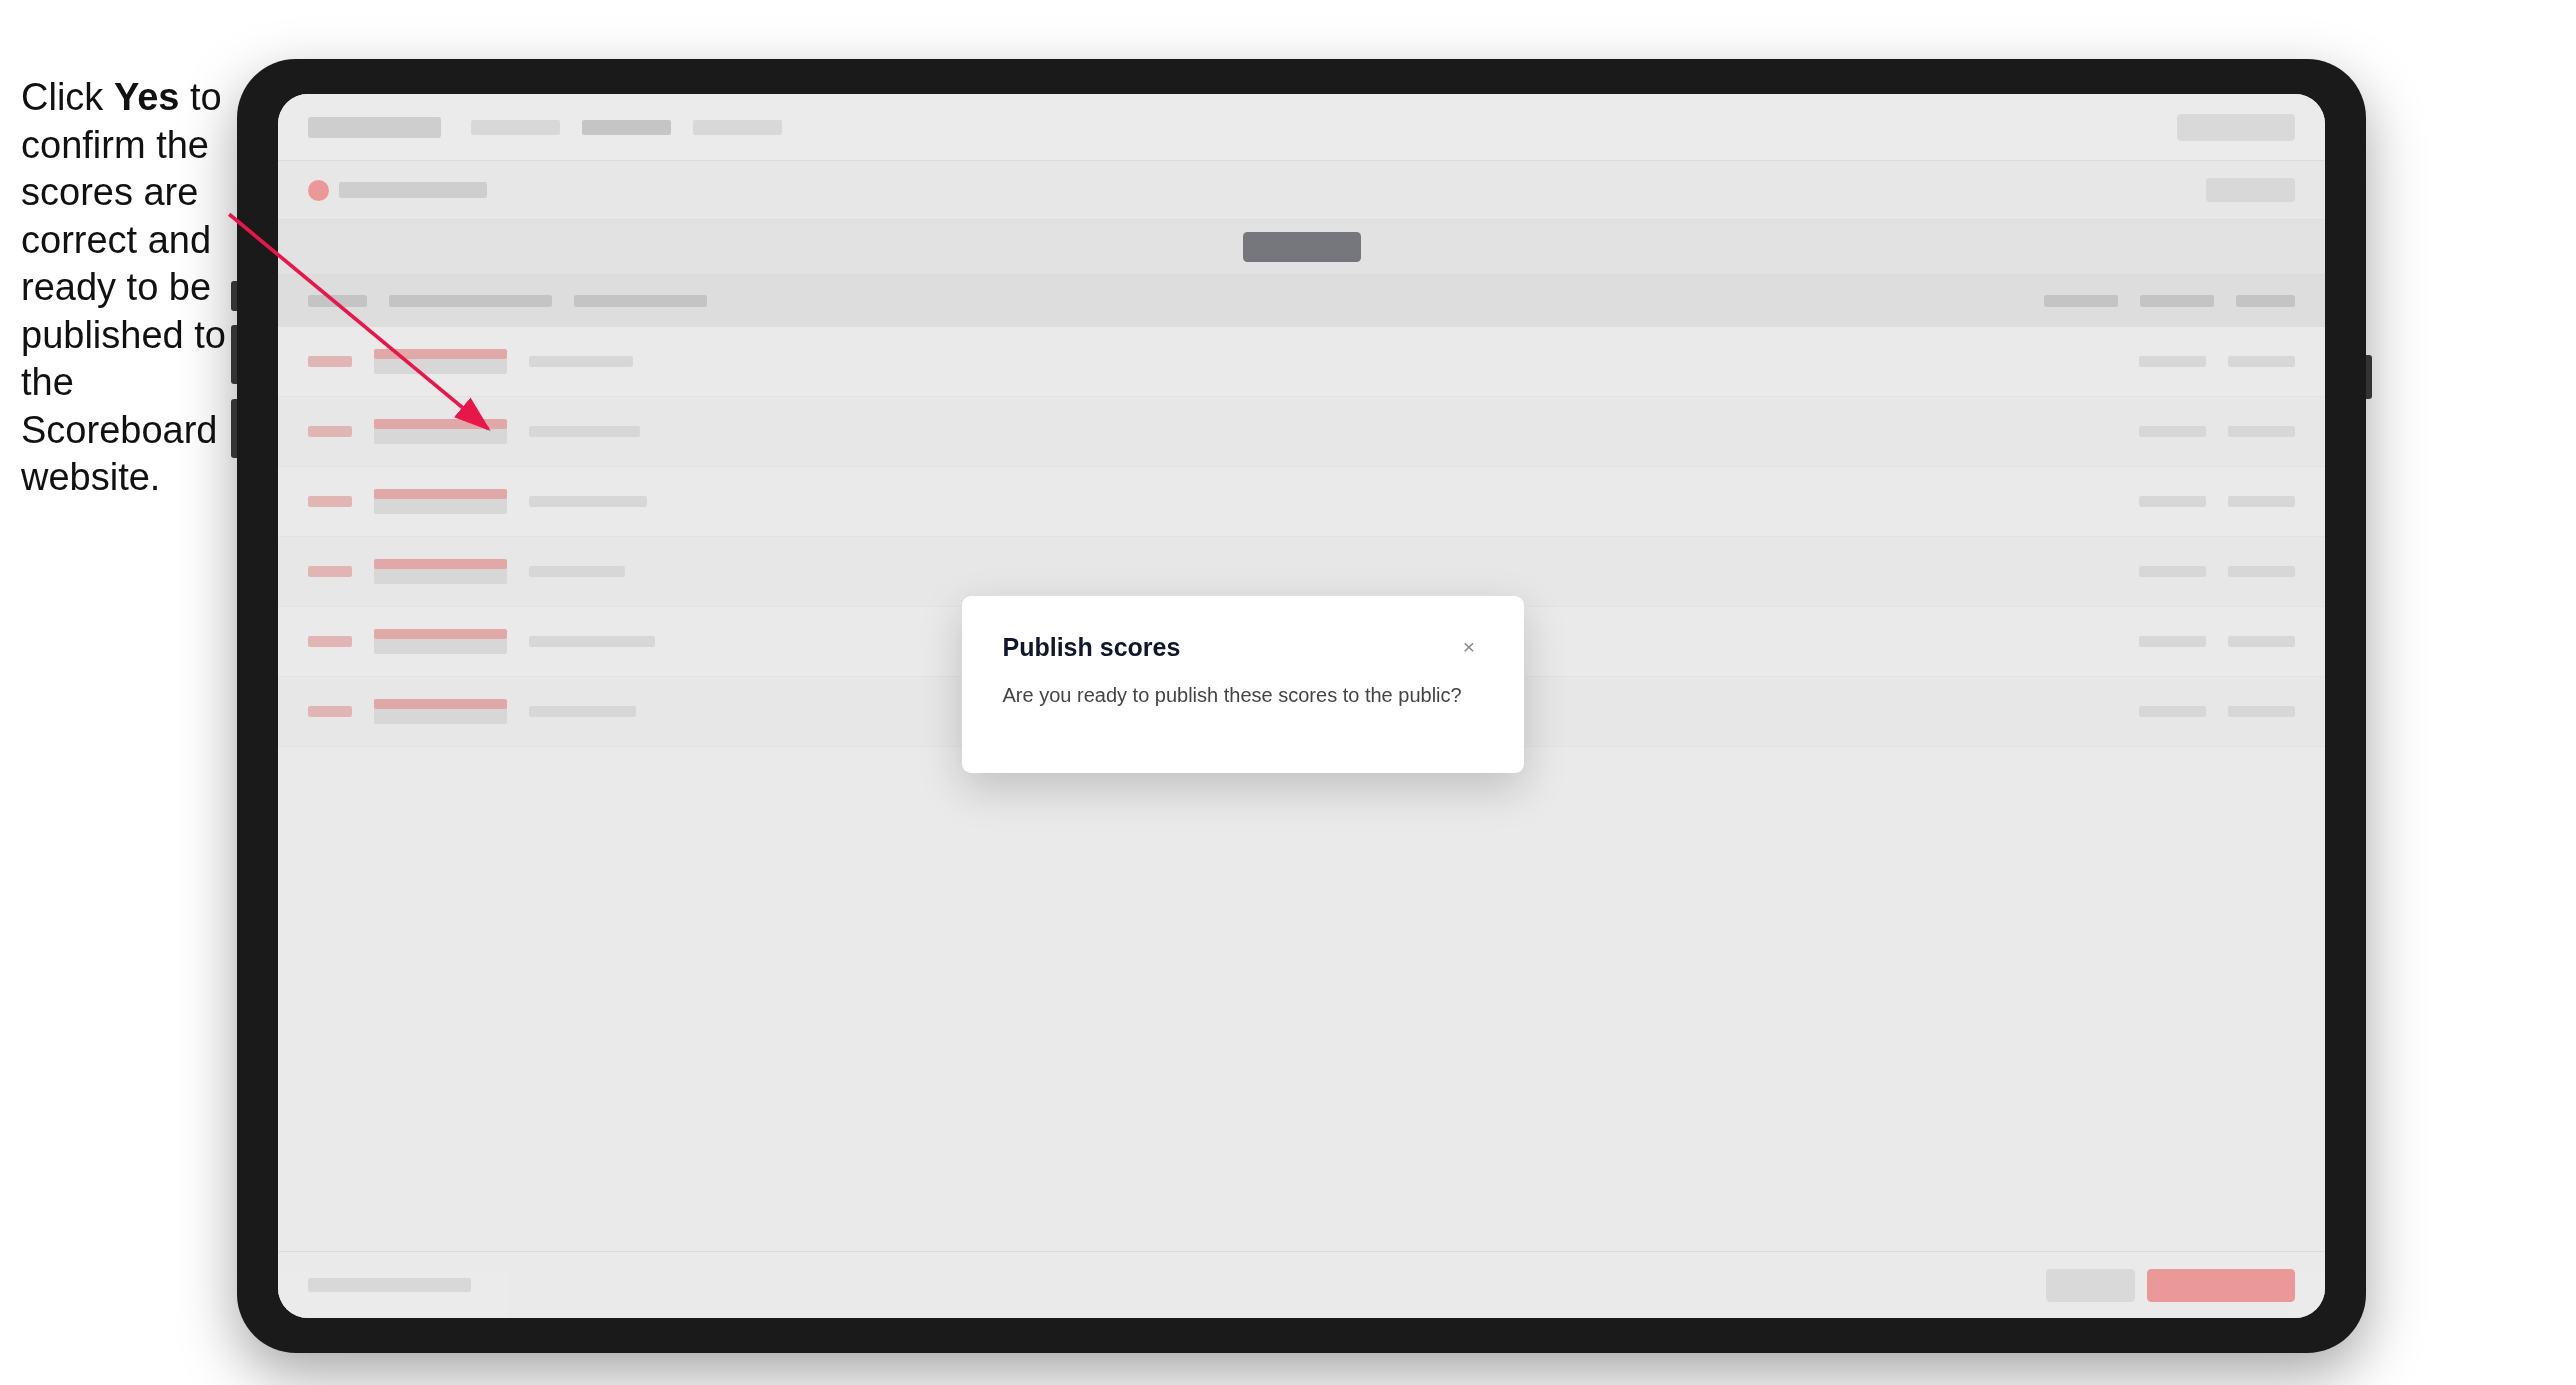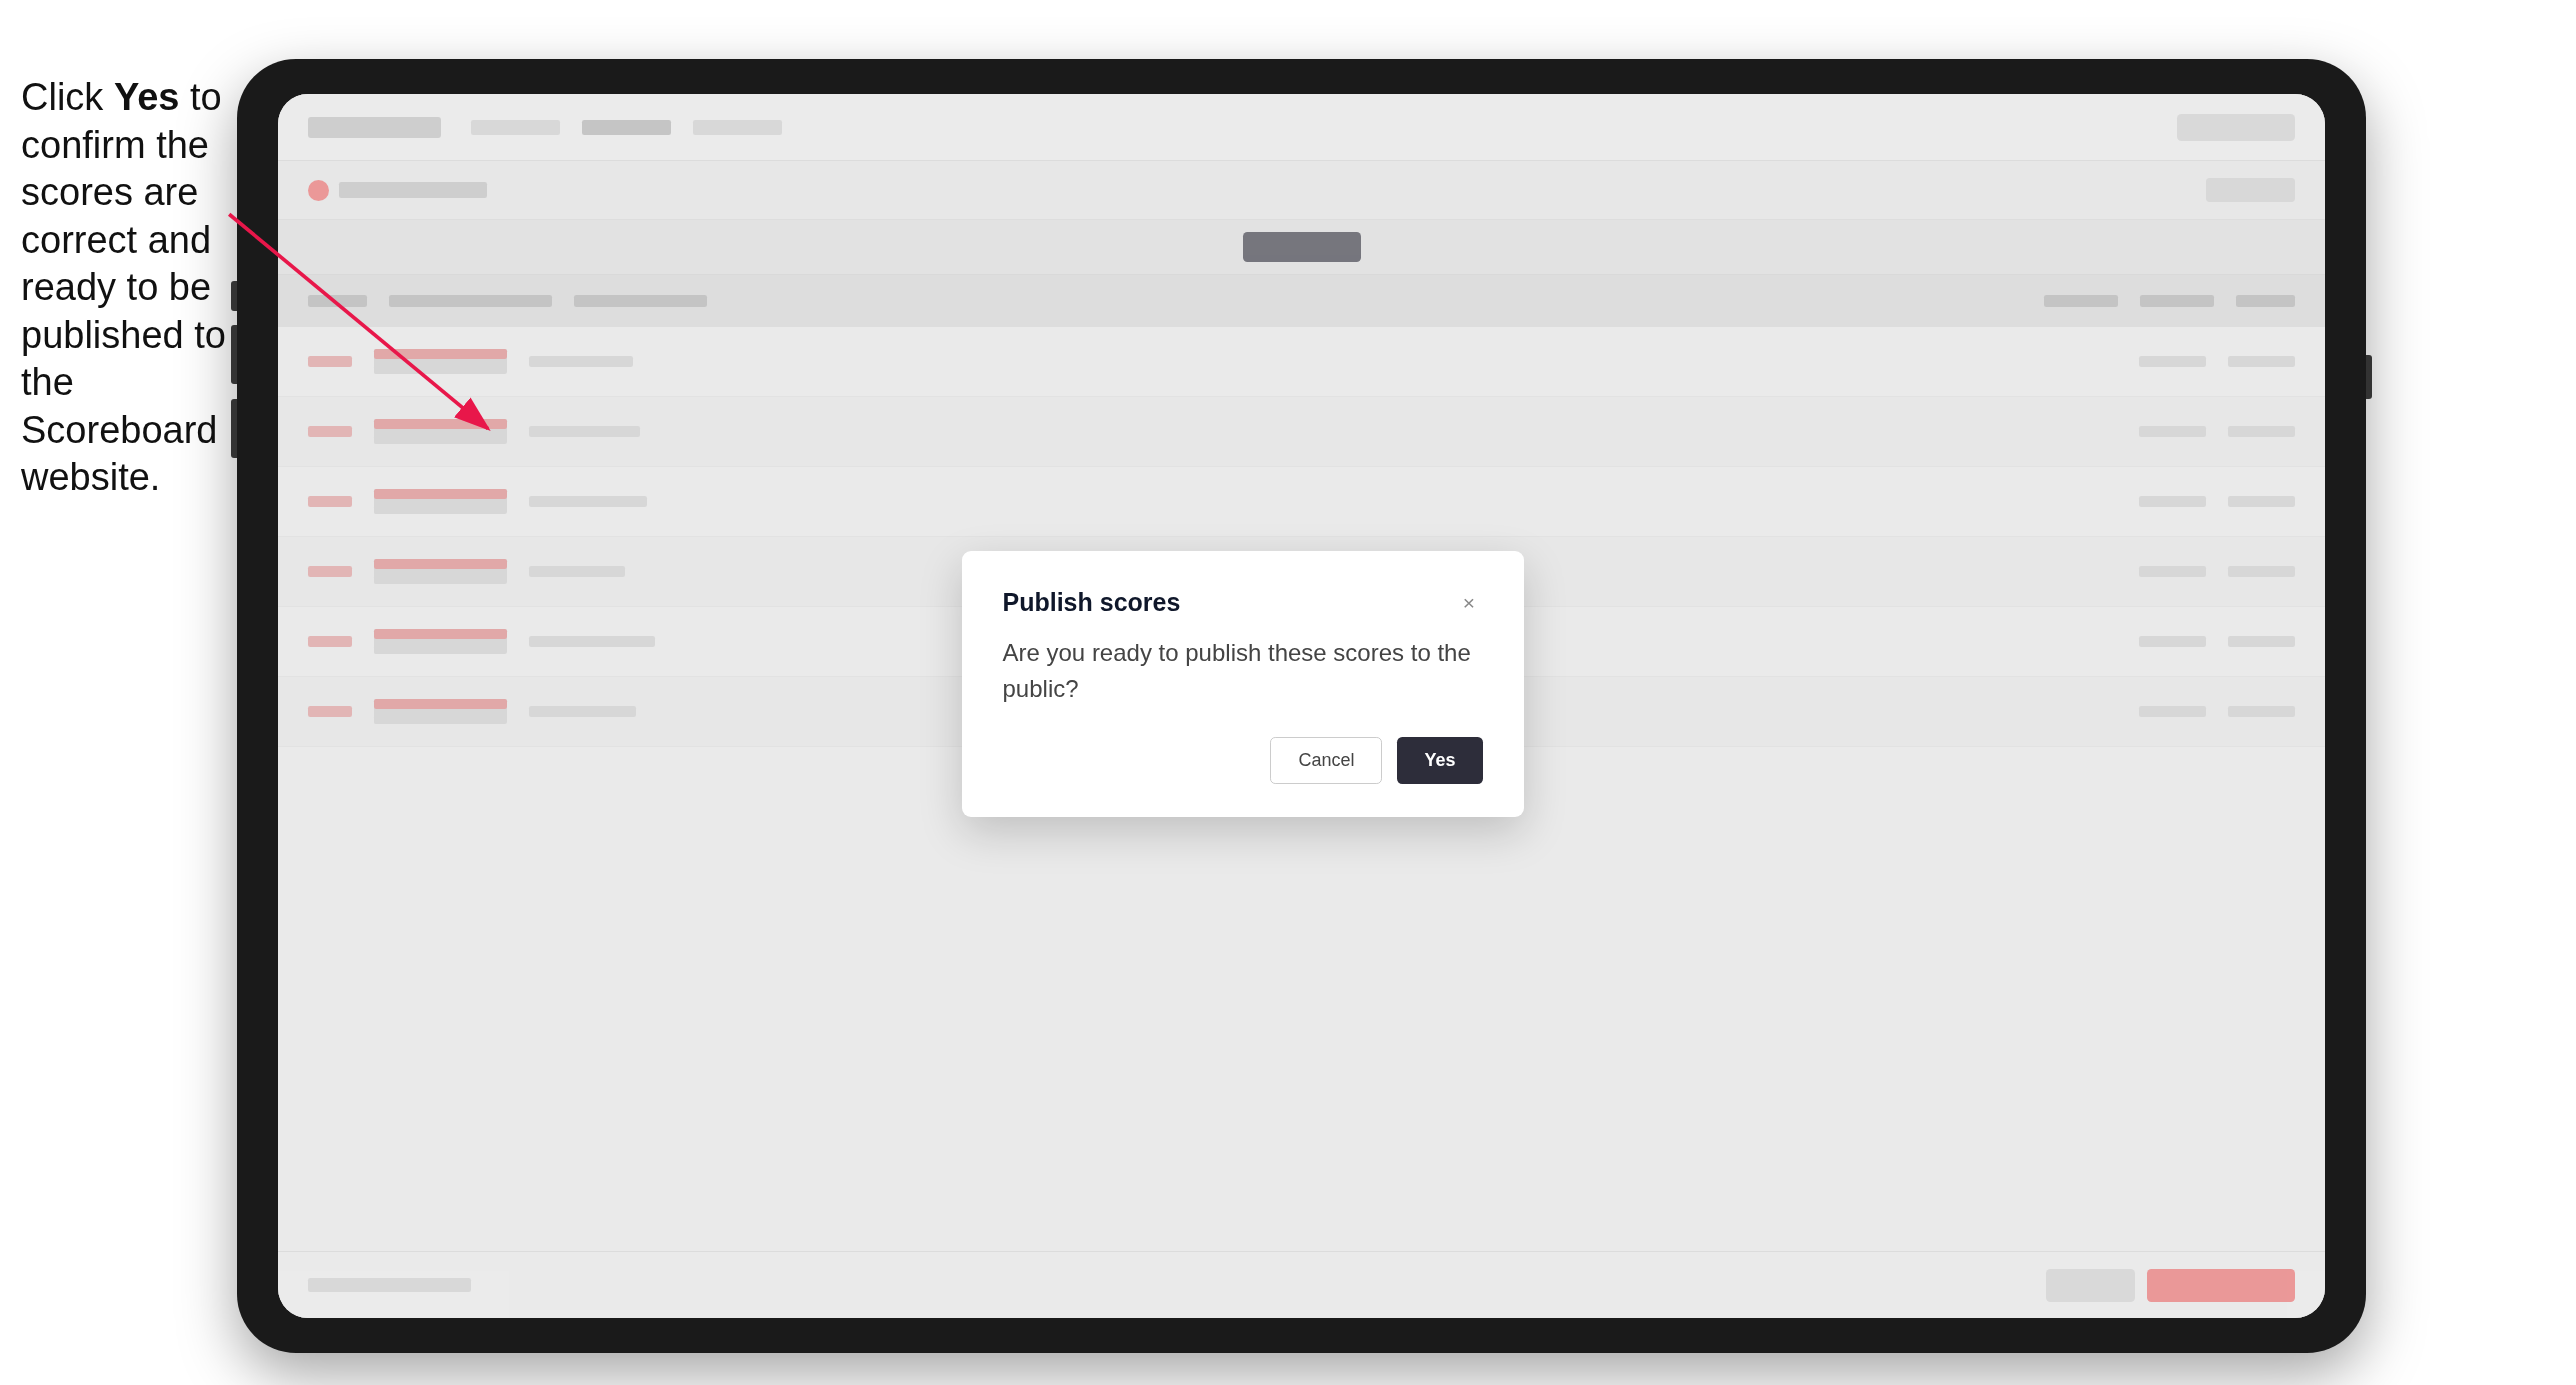--- a/index.html
+++ b/index.html
@@ -310,21 +310,21 @@
       align-items: center;
       justify-content: center;
       cursor: pointer;
       color: #888;
       font-size: 21px;
       border: none;
       background: none;
     }
 
     .modal-body {
-      font-size: 24px;
+      font-size: 20px;
       color: #444;
       margin-bottom: 30px;
       line-height: 1.5;
     }
 
     .modal-footer {
       display: flex;
       justify-content: flex-end;
       gap: 15px;
     }
@@ -550,21 +550,17 @@
       </div>
     </div>
 
     <div class="dialog-overlay">
       <div class="modal-dialog">
         <div class="modal-header">
           <span class="modal-title">Publish scores</span>
           <button class="modal-close">×</button>
         </div>
         <div class="modal-body">Are you ready to publish these scores to the public?</div>
-        <div class="modal-footer">
-          <button class="btn-cancel">Cancel</button>
-          <button class="btn-yes">Yes</button>
-        </div>
       </div>
     </div>
   </div>
 </div>
 
 
 </body></html>

